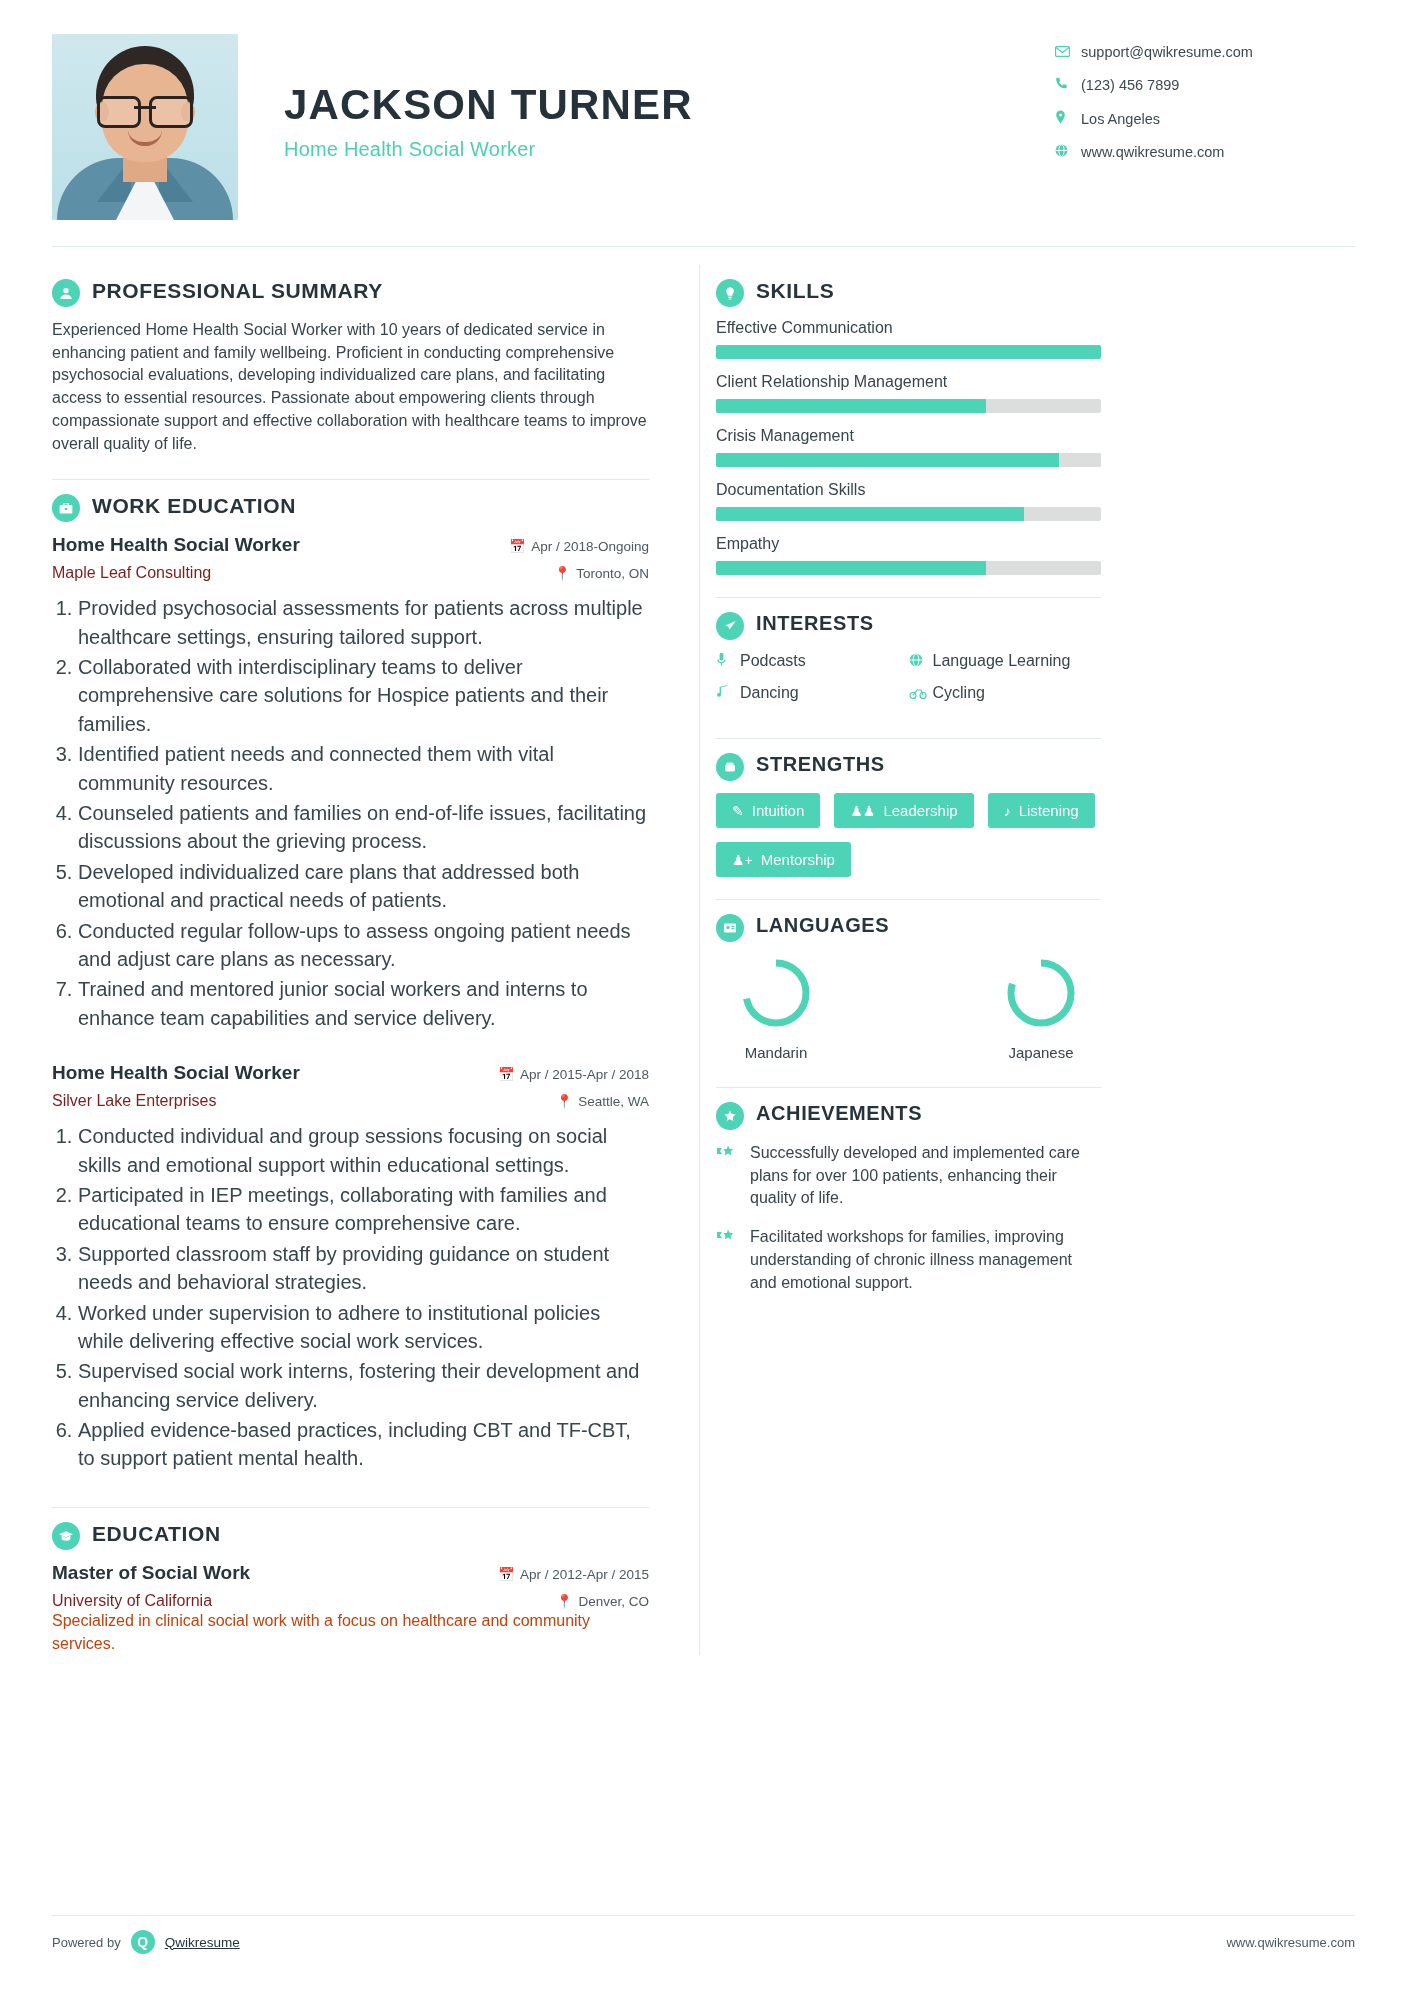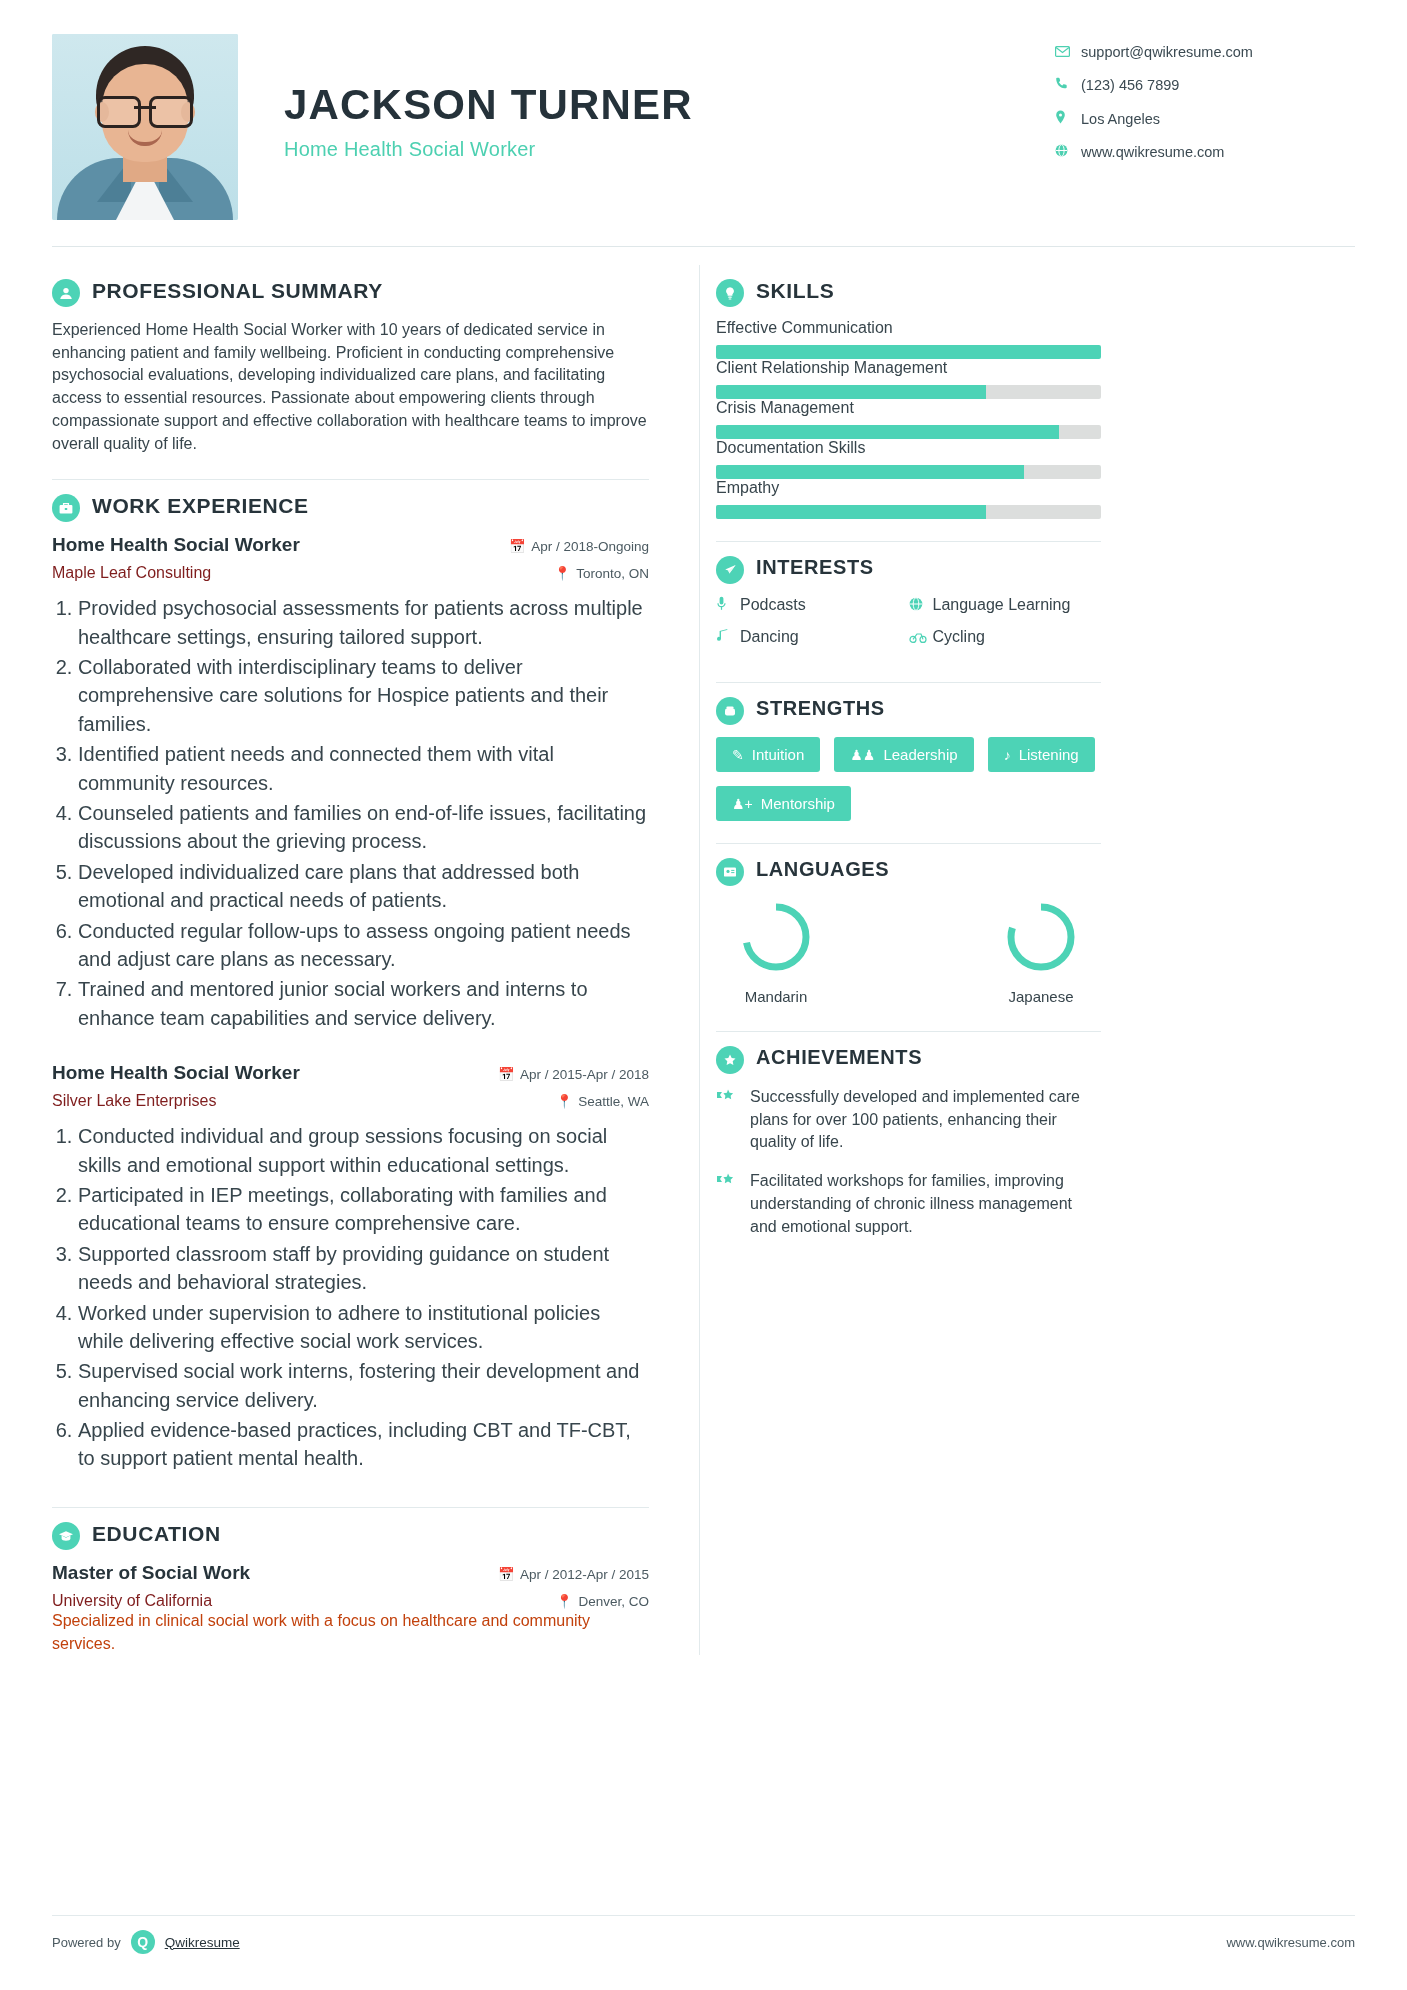--- a/index.html
+++ b/index.html
@@ -83,21 +83,21 @@
   .job-meta .mi { color:#46484a; margin-right:5px; }
   .job-sub { display:flex; justify-content:space-between; align-items:baseline; margin-top: 8px; }
   .job-company { font-size: 16px; color:#7f1d1d; }
   ol.bullets { margin: 12px 0 0 0; padding-left: 26px; }
   ol.bullets li { font-size: 20px; line-height: 1.42; color:#37454c; margin-bottom: 2px; }
 
   
   .edu-desc { font-size: 16px; line-height:1.42; color:#c2410c; }
 
   
-  .skill { }
+  .skill { margin-bottom: 14px; }
   .skill-name { font-size: 16px; color:#37454c; margin-bottom: 8px; }
   .bar { height: 14px; background:#dcdedd; border-radius: 2px; overflow:hidden; }
   .bar > i { display:block; height:100%; background:#4dd3b6; }
 
   .rsec-div { height:1px; background:#e2eaec; margin: 22px 0 4px 0; }
 
   .interests { display:flex; flex-wrap:wrap; margin-top: 4px; }
   .interest { width: 50%; display:flex; align-items:center; font-size: 16px; color:#37454c; margin-bottom: 14px; }
   .interest .ii { color:#4dd3b6; width:24px; flex:0 0 24px; font-size: 15px; }
 
@@ -217,21 +217,21 @@
       <div class="divider"></div>
 
       <div class="sec-head">
         <div class="sec-ico">
           <svg width="16" height="16" viewBox="0 0 16 16">
               <rect x="1.6" y="5" width="12.8" height="8.4" rx="1" fill="#fff"></rect>
               <path d="M5.6 5V3.6h4.8V5" fill="none" stroke="#fff" stroke-width="1.3"></path>
               <rect x="6.8" y="8" width="2.4" height="2" fill="#4dd3b6"></rect>
             </svg>
         </div>
-        <div class="sec-title">WORK EXPERIENCE</div>
+        <div class="sec-title">WORK EDUCATION</div>
       </div>
 
       <div class="job">
         <div class="job-top">
           <div class="job-title">Home Health Social Worker</div>
           <div class="job-meta">
             <span class="mi">📅</span><span>Apr / 2018-Ongoing</span>
           </div>
         </div>
         <div class="job-sub">

